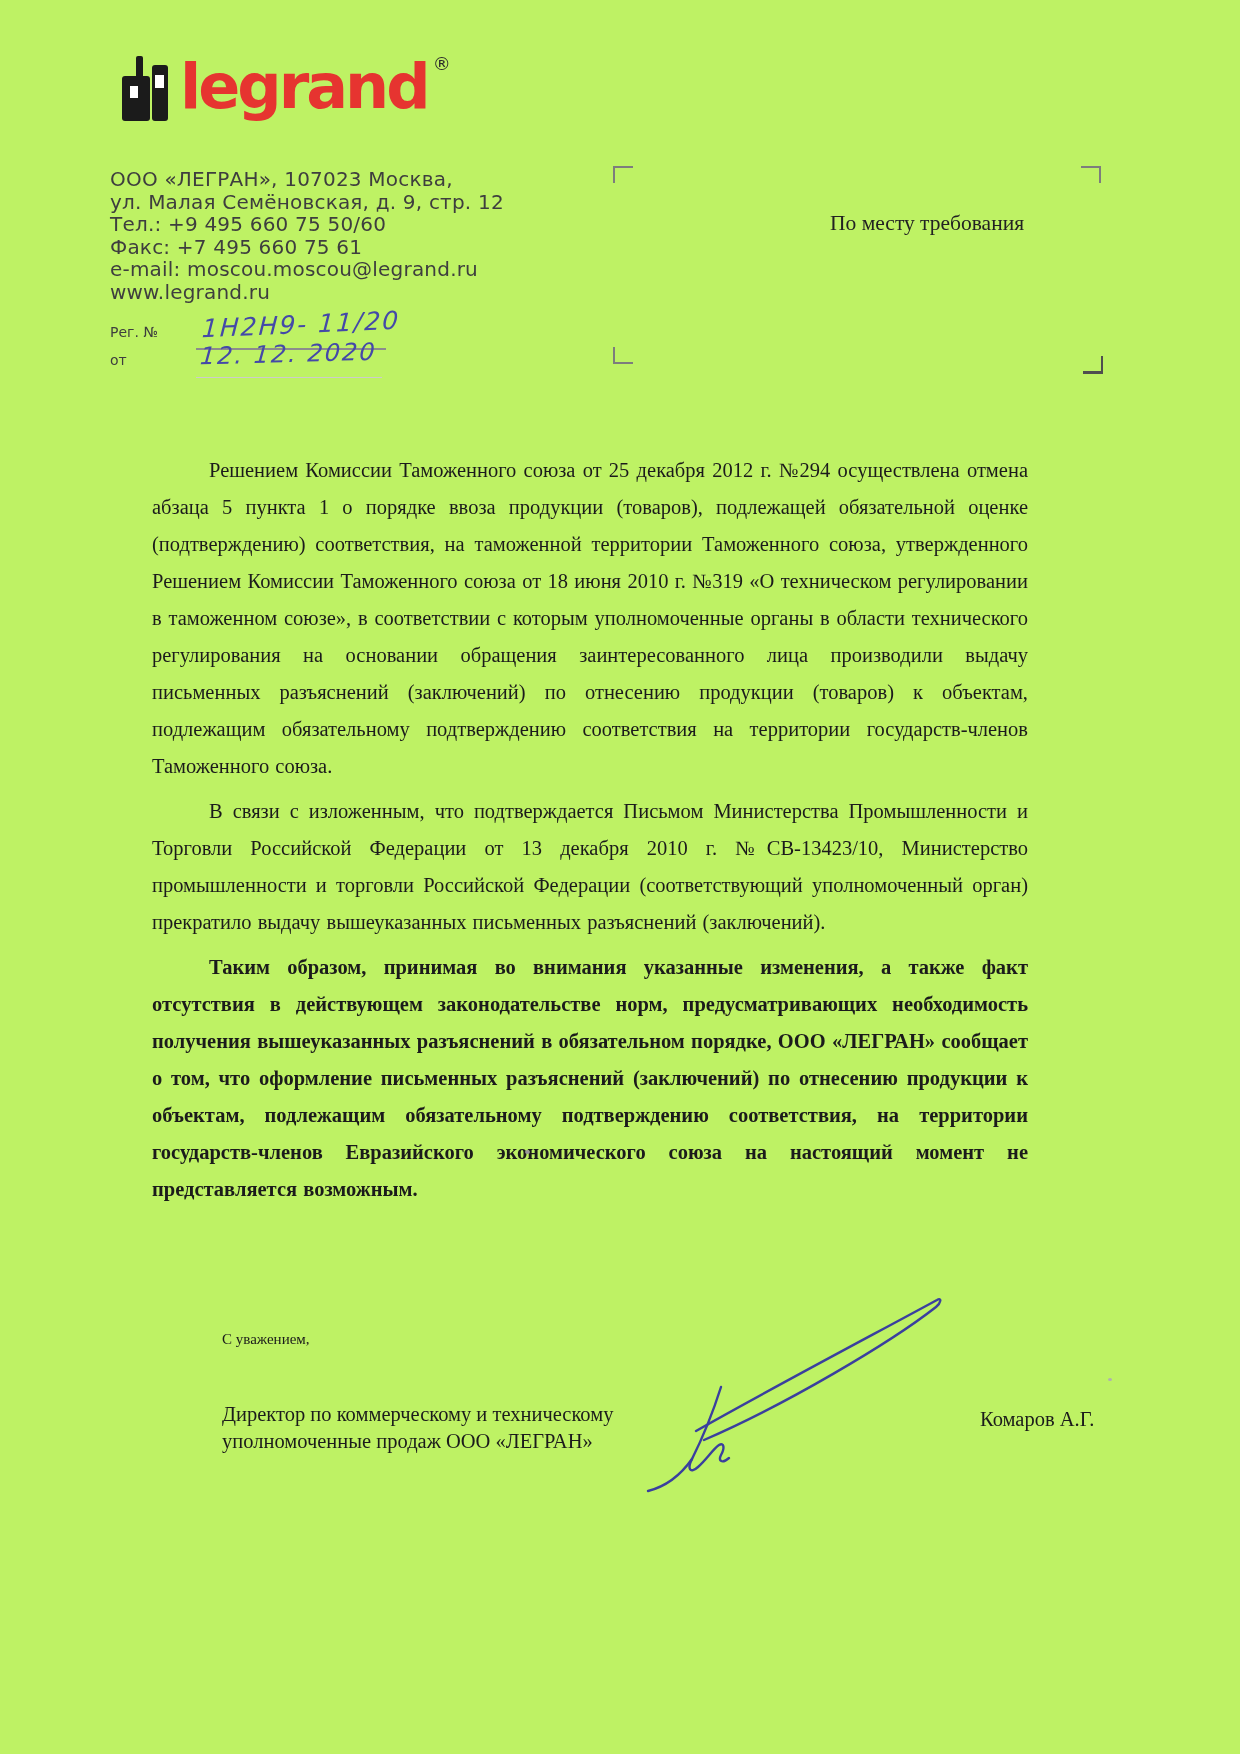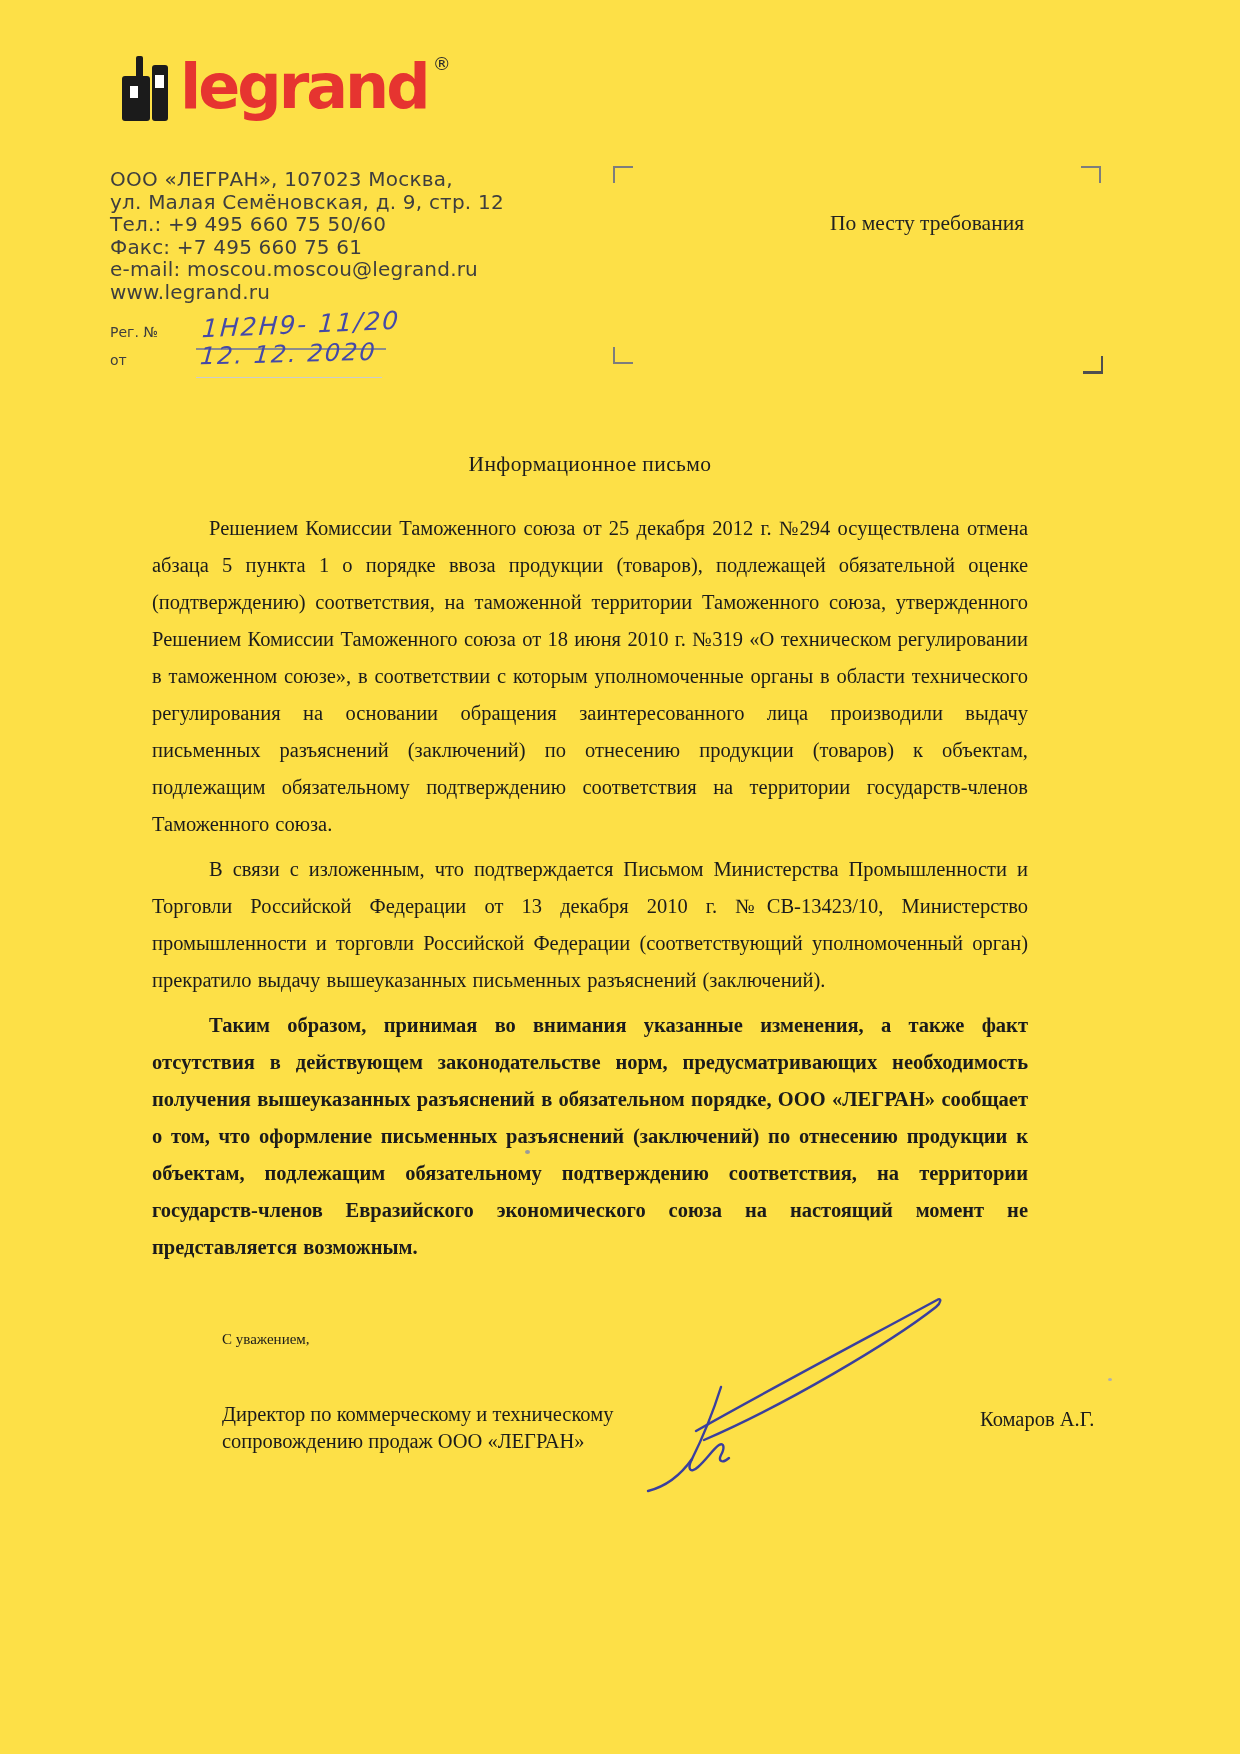--- a/index.html
+++ b/index.html
@@ -1,18 +1,18 @@
 <!DOCTYPE html>
 <html lang="ru"><head>
 <meta charset="utf-8">
 <style>
   html,body { margin:0; padding:0; background:#e8e8e8; }
   .page {
     position:relative; width:1240px; height:1754px; margin:0 auto;
-    background:#fde047; overflow:hidden;
+    background:#bef264; overflow:hidden;
     font-family:"Liberation Serif", serif; color:#1b1b1b;
   }
 
   
   .logo-wrap { position:absolute; left:122px; top:56px; display:flex; align-items:flex-start; }
   .logo-icon svg { display:block; }
   .brand-text {
     font-family:"DejaVu Sans", sans-serif; font-weight:bold;
     font-size:62px; line-height:66px; letter-spacing:-3px;
     color:#e63430; margin-left:12px; margin-top:-2px;
@@ -117,30 +117,29 @@
   <div class="fill-line line-date"></div>
 
   <div class="corner c-tl"></div>
   <div class="corner c-tr"></div>
   <div class="corner c-bl"></div>
   <div class="corner c-br"></div>
 
   <div class="recipient">По месту требования</div>
 
   <div class="main">
-    <h1 class="title">Информационное письмо</h1>
     <p class="para">Решением Комиссии Таможенного союза от 25 декабря 2012 г. №294 осуществлена отмена абзаца 5 пункта 1 о порядке ввоза продукции (товаров), подлежащей обязательной оценке (подтверждению) соответствия, на таможенной территории Таможенного союза, утвержденного Решением Комиссии Таможенного союза от 18 июня 2010 г. №319 «О техническом регулировании в таможенном союзе», в соответствии с которым уполномоченные органы в области технического регулирования на основании обращения заинтересованного лица производили выдачу письменных разъяснений (заключений) по отнесению продукции (товаров) к объектам, подлежащим обязательному подтверждению соответствия на территории государств-членов Таможенного союза.</p>
     <p class="para">В связи с изложенным, что подтверждается Письмом Министерства Промышленности и Торговли Российской Федерации от 13 декабря 2010 г. №СВ-13423/10, Министерство промышленности и торговли Российской Федерации (соответствующий уполномоченный орган) прекратило выдачу вышеуказанных письменных разъяснений (заключений).</p>
     <p class="para">Таким образом, принимая во внимания указанные изменения, а также факт отсутствия в действующем законодательстве норм, предусматривающих необходимость получения вышеуказанных разъяснений в обязательном порядке, ООО «ЛЕГРАН» сообщает о том, что оформление письменных разъяснений (заключений) по отнесению продукции к объектам, подлежащим обязательному подтверждению соответствия, на территории государств-членов Евразийского экономического союза на настоящий момент не представляется возможным.</p>
   </div>
 
   <div class="closing">С уважением,</div>
   <div class="position">
     <div>Директор по коммерческому и техническому</div>
-    <div>сопровождению продаж ООО «ЛЕГРАН»</div>
+    <div>уполномоченные продаж ООО «ЛЕГРАН»</div>
   </div>
 
   <span class="sig-svg">
     <svg width="380" height="210" viewBox="0 0 380 210" xmlns="http://www.w3.org/2000/svg" fill="none" stroke="#3a3f9e" stroke-width="2.4" stroke-linecap="round">
 
       <path d="M 96,148 C 170,106 280,48 337,17 C 342,14 341,20 336,24 C 290,60 185,122 104,157"></path>
 
       <path d="M 121,104 C 114,126 104,152 92,176 C 87,186 90,191 98,184 C 107,176 113,166 119,162 C 124,159 125,165 121,172 C 118,178 122,181 129,175"></path>
 
       <path d="M 92,176 C 80,193 64,204 48,208"></path>

